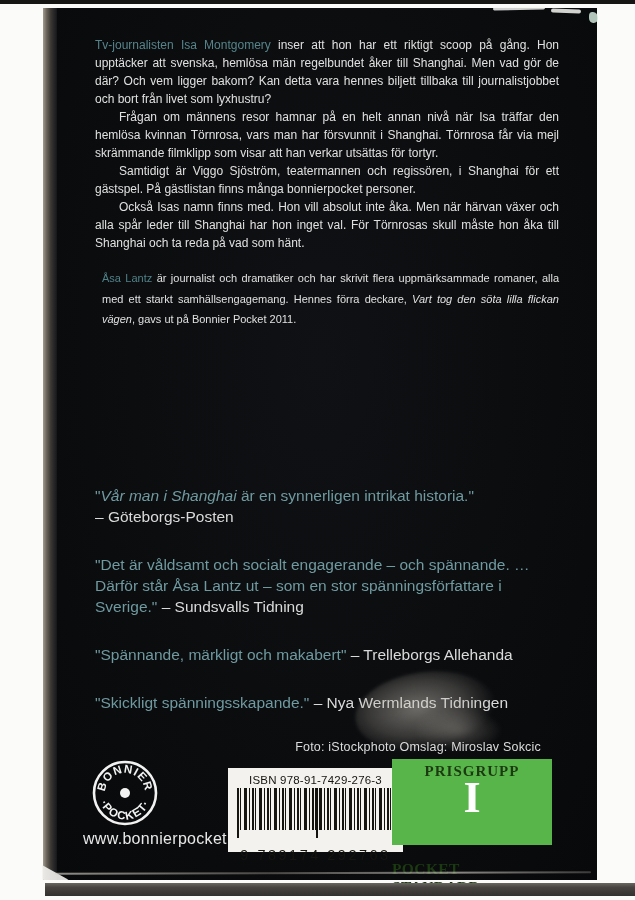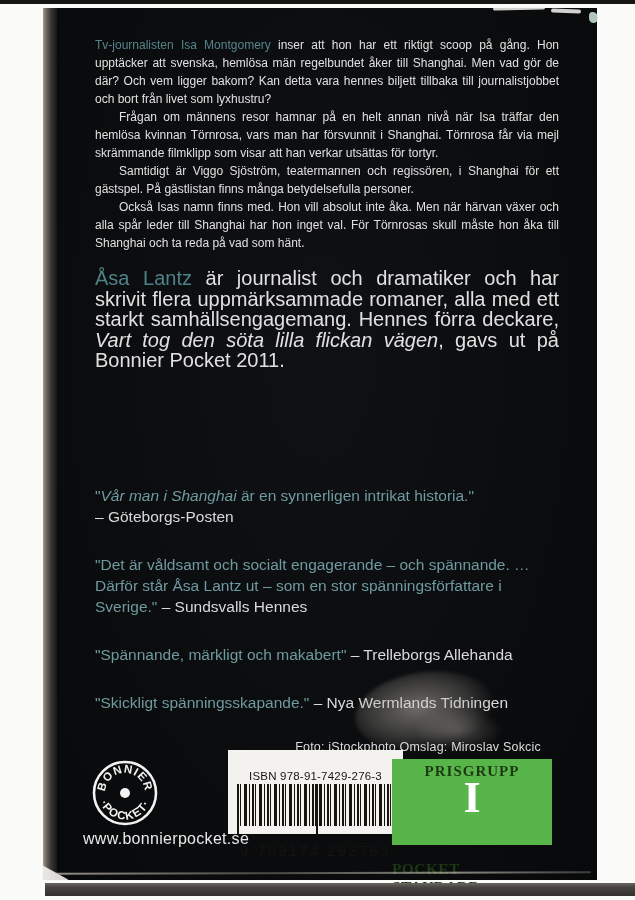--- a/index.html
+++ b/index.html
@@ -14,21 +14,21 @@
   .cover { position:absolute; left:43px; top:8px; width:554px; height:872px;
            background:radial-gradient(ellipse at 50% 40%, #101114 0%, #0b0c0e 60%, #08090b 100%); }
   .spine-edge { position:absolute; left:0; top:0; width:14px; height:872px;
                 background:linear-gradient(90deg,#a29b8d 0%, #6b655b 25%, #3c3934 55%, #16161a 100%); }
 
   .text-col { position:absolute; left:52px; top:28px; width:464px; }
   p.syn { font-size:12px; line-height:18px; color:#e0e0e0; text-align:justify; }
   p.syn.indent { text-indent:24px; }
   .hl-name { color:#55858b; }
 
-  .bio { margin-top:16px; font-size:20px; line-height:20.6px; color:#e0e0e0; text-align:justify; }
+  .bio { margin-top:16px; font-size:11px; line-height:20.6px; color:#e0e0e0; text-align:justify;margin-left:7px; }
   .bio .hl-name { color:#4f8288; }
   .bio em { font-style:italic; }
 
   .quotes { position:absolute; left:52px; top:477px; width:470px; }
   .quote { margin-bottom:27px; font-size:15.5px; line-height:21px; }
   .qteal { color:#6f9aa0; }
   .qteal em { }
   .qsrc { color:#dadada; }
 
   .credits { position:absolute; right:56px; top:732px; font-size:12.5px; color:#dcdcdc;
@@ -38,22 +38,22 @@
             background:radial-gradient(ellipse at 45% 45%, rgba(205,200,190,0.50) 0%, rgba(170,165,155,0.28) 45%, rgba(0,0,0,0) 72%);
             filter:blur(1.5px); border-radius:50%; transform:rotate(-8deg); }
   .smudge2 { position:absolute; left:370px; top:700px; width:90px; height:44px;
             background:radial-gradient(ellipse, rgba(190,185,175,0.35) 0%, rgba(0,0,0,0) 70%);
             filter:blur(2px); border-radius:50%; }
 
   .logo-wrap { position:absolute; left:47px; top:750px; }
   .www { position:absolute; left:40px; top:822px; width:160px; font-size:16px; color:#e8e8e8;
          letter-spacing:0.3px; }
 
-  .barcode-box { position:absolute; left:185px; top:742px; width:175px; height:84px;
-                 background:#f4f2ee; padding-top:20px; }
+  .barcode-box { position:absolute; left:185px; top:760px; width:175px; height:84px;
+                 background:#f4f2ee; padding-top:6px; }
   .isbn { text-align:center; font-size:11.5px; color:#15140f; letter-spacing:0.2px; }
   .bars { height:42px; margin:2px 9px 0 9px; position:relative;
           background:repeating-linear-gradient(90deg,
              #15140f 0px, #15140f 2px, #f4f2ee 2px, #f4f2ee 3px,
              #15140f 3px, #15140f 4px, #f4f2ee 4px, #f4f2ee 7px,
              #15140f 7px, #15140f 10px, #f4f2ee 10px, #f4f2ee 12px,
              #15140f 12px, #15140f 13px, #f4f2ee 13px, #f4f2ee 15px); }
   .bars::before { content:""; position:absolute; left:0; top:0; width:2px; height:50px; background:#15140f; }
   .bars::after  { content:""; position:absolute; right:0; top:0; width:2px; height:50px; background:#15140f; }
   .guard-mid { position:absolute; left:50%; top:0; width:2px; height:50px; background:#15140f; }
@@ -82,33 +82,33 @@
 <body>
 
 <div class="scan-top-band"></div>
 
 <div class="cover">
   <div class="spine-edge"></div>
 
   <div class="text-col">
     <p class="syn"><span class="hl-name">Tv-journalisten Isa Montgomery</span><span> inser att hon har ett riktigt scoop på gång. Hon upptäcker att svenska, hemlösa män regelbundet åker till Shanghai. Men vad gör de där? Och vem ligger bakom? Kan detta vara hennes biljett tillbaka till journalistjobbet och bort från livet som lyxhustru?</span></p>
     <p class="syn indent">Frågan om männens resor hamnar på en helt annan nivå när Isa träffar den hemlösa kvinnan Törnrosa, vars man har försvunnit i Shanghai. Törnrosa får via mejl skrämmande filmklipp som visar att han verkar utsättas för tortyr.</p>
-    <p class="syn indent">Samtidigt är Viggo Sjöström, teatermannen och regissören, i Shanghai för ett gästspel. På gästlistan finns många betydelsefulla personer.</p>
+    <p class="syn indent">Samtidigt är Viggo Sjöström, teatermannen och regissören, i Shanghai för ett gästspel. På gästlistan finns många bonnierpocket personer.</p>
     <p class="syn indent">Också Isas namn finns med. Hon vill absolut inte åka. Men när härvan växer och alla spår leder till Shanghai har hon inget val. För Törnrosas skull måste hon åka till Shanghai och ta reda på vad som hänt.</p>
 
     <p class="bio"><span class="hl-name">Åsa Lantz</span><span> är journalist och dramatiker och har skrivit flera uppmärksammade romaner, alla med ett starkt samhällsengagemang. Hennes förra deckare, </span><em>Vart tog den söta lilla flickan vägen</em><span>, gavs ut på Bonnier Pocket 2011.</span></p>
   </div>
 
   <div class="quotes">
     <div class="quote">
       <span class="qteal"><span>"</span><em>Vår man i Shanghai</em><span> är en synnerligen intrikat historia."</span></span><br>
       <span class="qsrc">– Göteborgs-Posten</span>
     </div>
     <div class="quote">
-      <span class="qteal">"Det är våldsamt och socialt engagerande – och spännande. … Därför står Åsa Lantz ut – som en stor spänningsförfattare i Sverige." </span><span class="qsrc">– Sundsvalls Hennes</span>
+      <span class="qteal">"Det är våldsamt och socialt engagerande – och spännande. … Därför står Åsa Lantz ut – som en stor spänningsförfattare i Sverige." </span><span class="qsrc">– Sundsvalls Tidning</span>
     </div>
     <div class="quote">
       <span class="qteal">"Spännande, märkligt och makabert" </span><span class="qsrc">– Trelleborgs Allehanda</span>
     </div>
     <div class="quote">
       <span class="qteal">"Skickligt spänningsskapande." </span><span class="qsrc">– Nya Wermlands Tidningen</span>
     </div>
   </div>
 
   <div class="smudge"></div>

